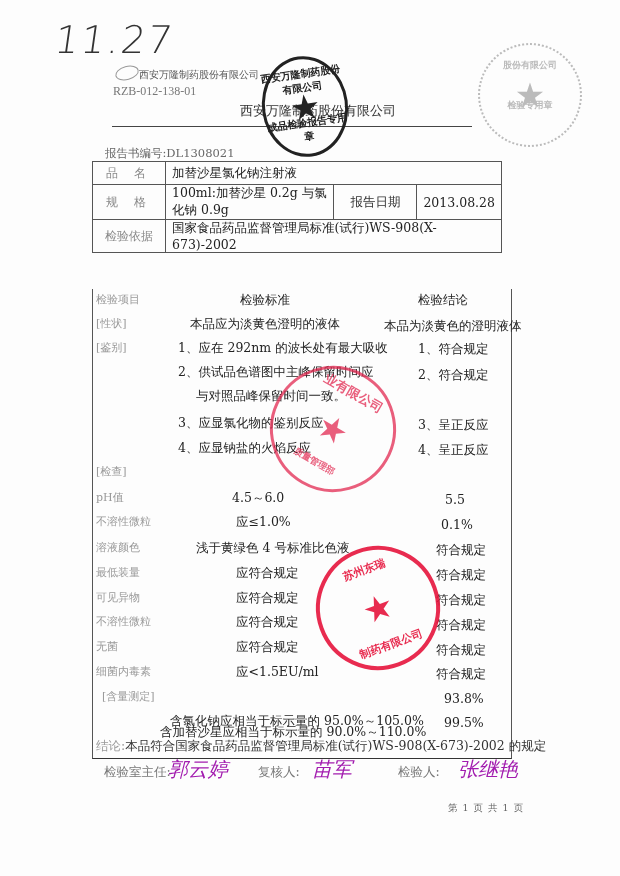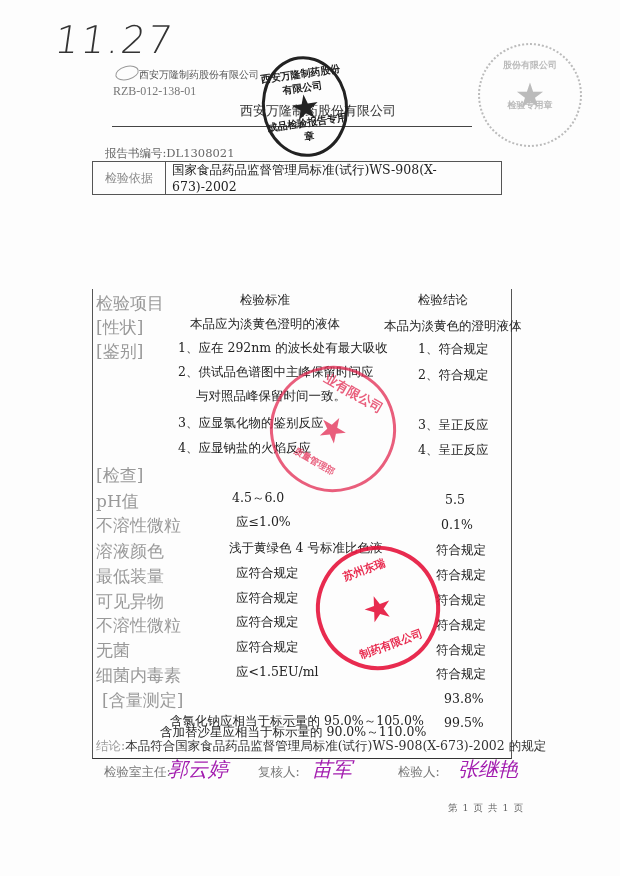--- a/index.html
+++ b/index.html
@@ -55,21 +55,21 @@
   .info-table td.lbl.tight { letter-spacing:0; }
   .info-table td.c { text-align:center; }
   .info-table td.mid { width:70px; text-align:center; color:#333; }
 
   
   .results-box {
     left:92px; top:289px; width:418px; height:469px;
     border:1px solid #555; border-top:none; border-bottom:1px solid #333;
   }
   .row { position:absolute; font-size:12.5px; white-space:nowrap; }
-  .item { color:#999; font-size:17px; }
+  .item { color:#999; font-size:11px; }
   .conclusion-line { left:96px; top:738px; font-size:12.5px; color:#333; }
   .conclusion-line .lead { color:#999; }
 
   .sign-row { top:764px; font-size:12.5px; color:#777; }
   .sig { font-family:"DejaVu Sans", sans-serif; color:#a21caf; font-size:20px; font-style:italic;text-align:center; }
   .pager { left:448px; top:802px; font-size:9.5px; color:#666; letter-spacing:1px; }
 </style>
 </head>
 <body>
 
@@ -87,20 +87,30 @@
   <span class="ring-text bottom">成品检验报告专用章</span>
 </div>
 <div class="abs stamp stamp-gray">
   <span class="ring-text top">股份有限公司</span>
   <span class="star">★</span>
   <span class="ring-text bottom">检验专用章</span>
 </div>
 
 <table class="abs info-table">
   <tbody>
+      <tr>
+    <td class="lbl">品 名</td>
+    <td colspan="3">加替沙星氯化钠注射液</td>
+  </tr>
+  <tr>
+    <td class="lbl">规 格</td>
+    <td>100ml:加替沙星 0.2g 与氯化钠 0.9g</td>
+    <td class="mid">报告日期</td>
+    <td>2013.08.28</td>
+  </tr>
   <tr>
     <td class="lbl tight">检验依据</td>
     <td colspan="3">国家食品药品监督管理局标准(试行)WS-908(X-673)-2002</td>
   </tr>
 </tbody>
   </table>
 
 <div class="abs results-box"></div>
 
 <div class="row item" style="left:96px;top:292px;">检验项目</div>
@@ -130,21 +140,21 @@
 
 <div class="row item" style="left:96px;top:490px;">pH值</div>
 <div class="row" style="left:232px;top:490px;">4.5～6.0</div>
 <div class="row" style="left:445px;top:492px;">5.5</div>
 
 <div class="row item" style="left:96px;top:514px;">不溶性微粒</div>
 <div class="row" style="left:236px;top:514px;">应≤1.0%</div>
 <div class="row" style="left:441px;top:517px;">0.1%</div>
 
 <div class="row item" style="left:96px;top:540px;">溶液颜色</div>
-<div class="row" style="left:196px;top:540px;margin-left:33px;">浅于黄绿色 4 号标准比色液</div>
+<div class="row" style="left:196px;top:540px;">浅于黄绿色 4 号标准比色液</div>
 <div class="row" style="left:436px;top:542px;">符合规定</div>
 
 <div class="row item" style="left:96px;top:565px;">最低装量</div>
 <div class="row" style="left:236px;top:565px;">应符合规定</div>
 <div class="row" style="left:436px;top:567px;">符合规定</div>
 
 <div class="row item" style="left:96px;top:590px;">可见异物</div>
 <div class="row" style="left:236px;top:590px;">应符合规定</div>
 <div class="row" style="left:436px;top:592px;">符合规定</div>
 

